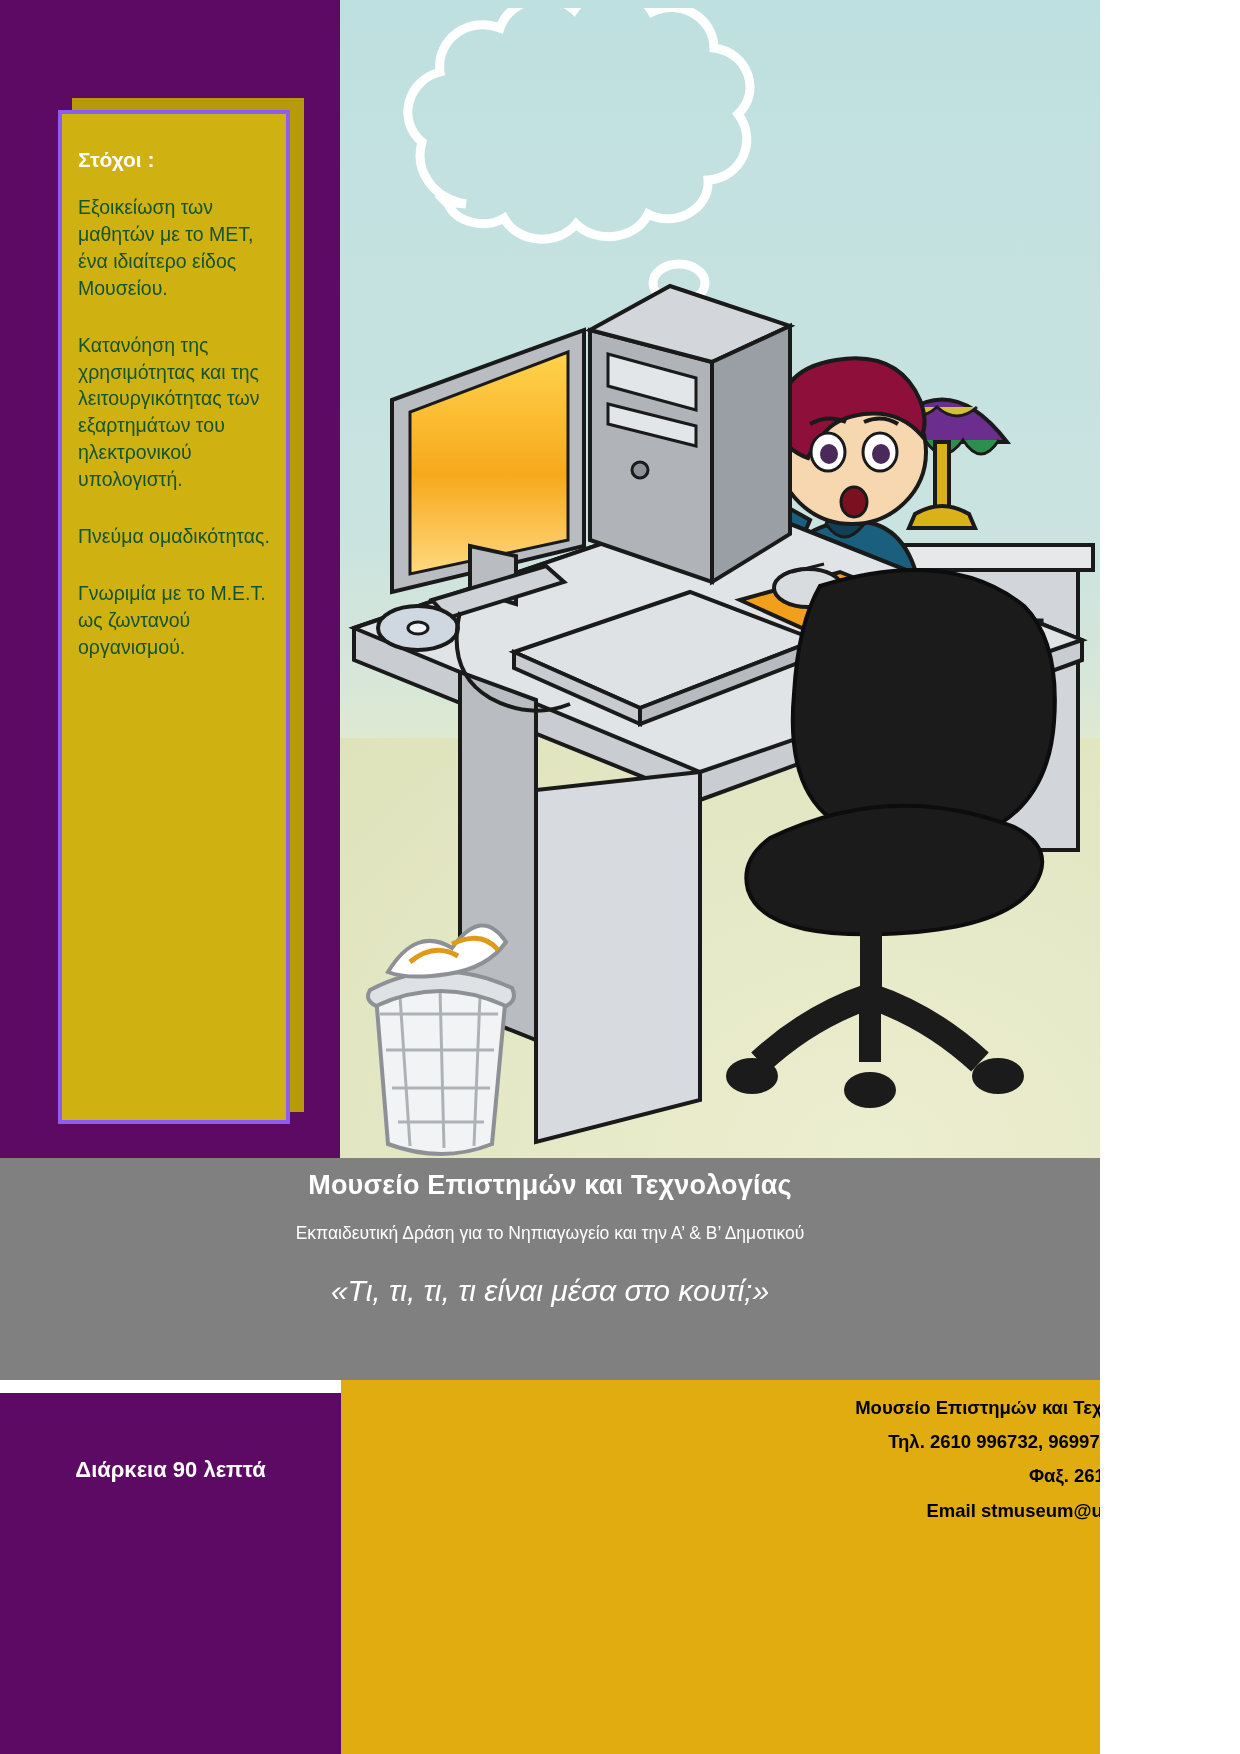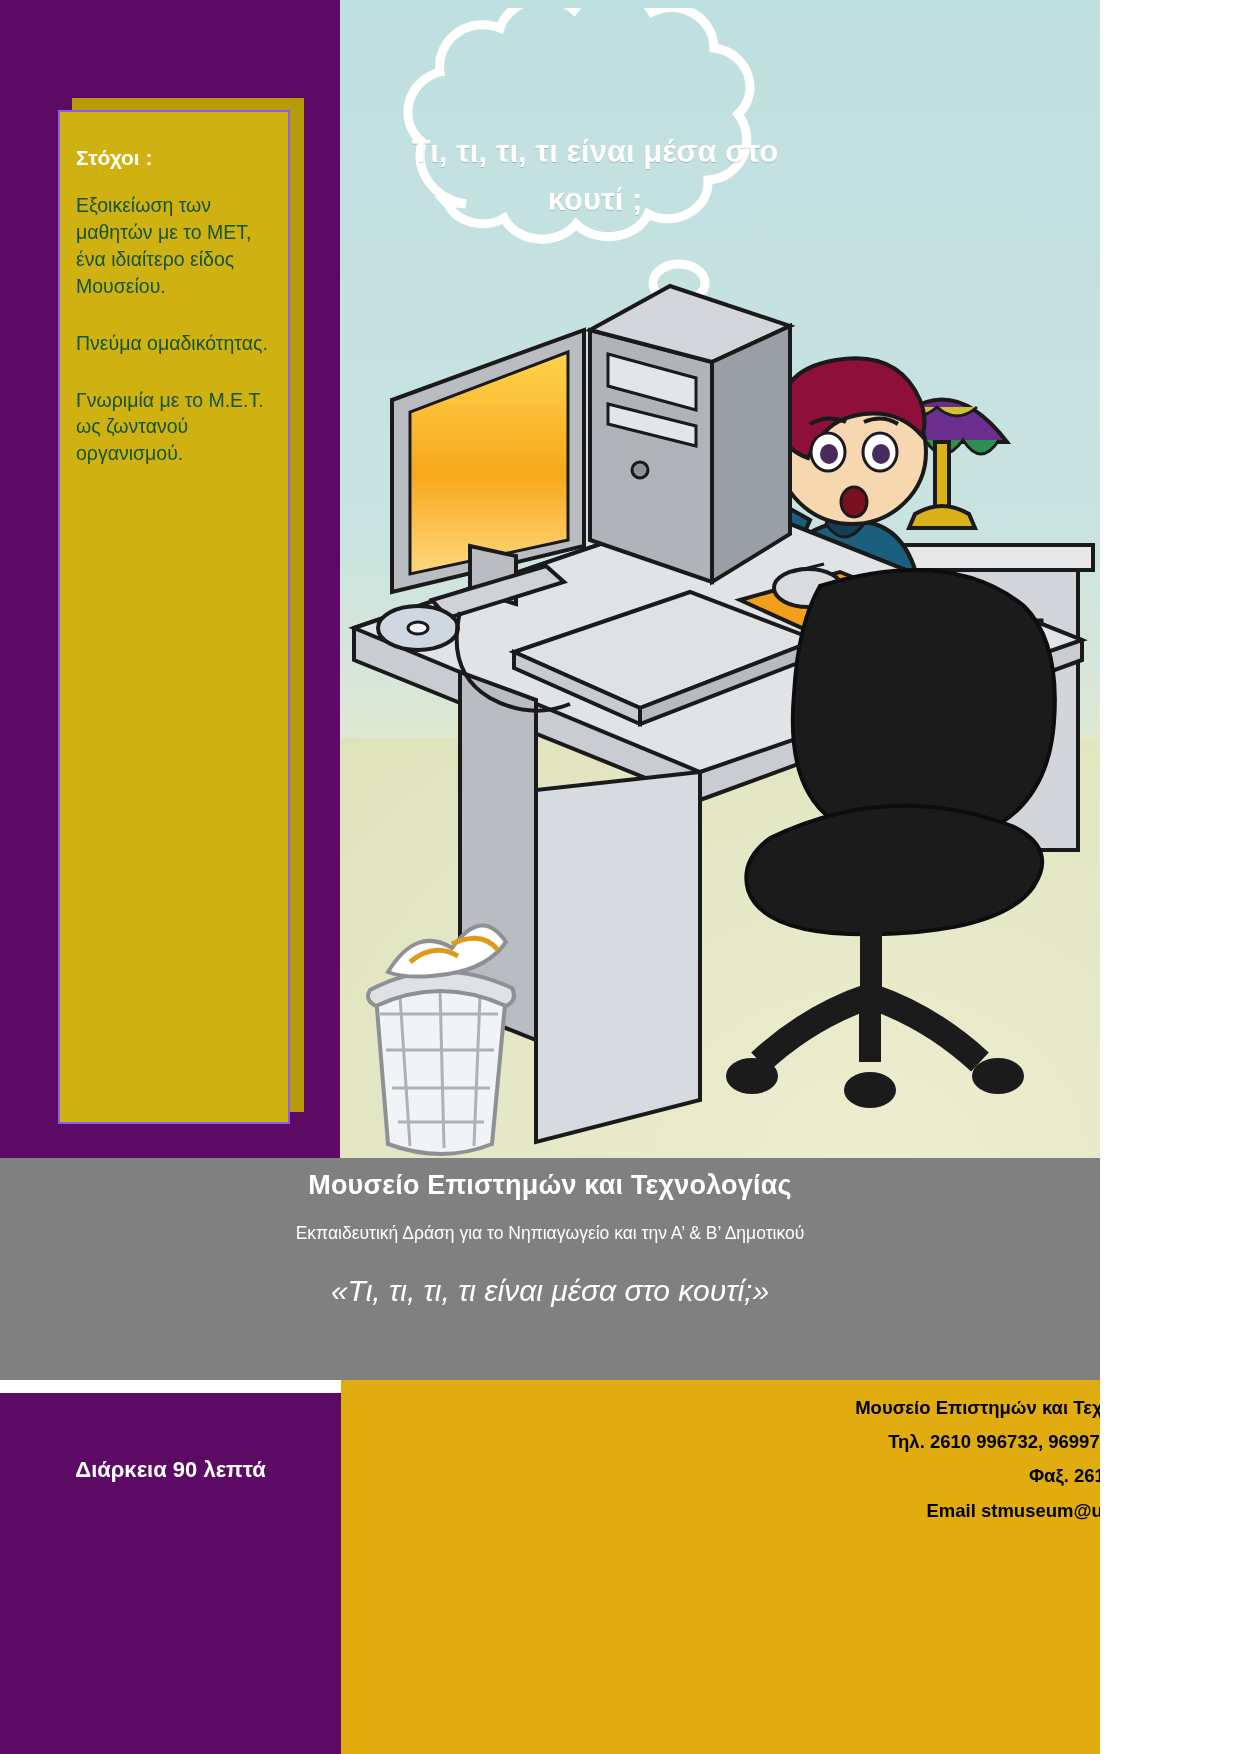--- a/index.html
+++ b/index.html
@@ -75,21 +75,21 @@
     position: absolute;
     left: 72px; top: 98px;
     width: 232px; height: 1014px;
     background: #b79a07;
   }
   .goals {
     position: absolute;
     left: 58px; top: 110px;
     width: 232px; height: 1014px;
     background: #cfb211;
-    border: 2px solid #8b5cf6;
+    border: 4px solid #8b5cf6;
     box-sizing: border-box;
     padding: 34px 16px 10px 16px;
     color: #ffffff;
   }
   .goals-title {
     font-size: 21px;
     font-weight: bold;
     margin-bottom: 22px;
     color: #ffffff;
   }
@@ -202,21 +202,20 @@
                      c20 26 4 64 -30 66
                      c2 30 -34 48 -60 34
                      c-12 26 -52 30 -72 10
                      c-18 22 -58 20 -72 -6
                      c-20 12 -48 4 -56 -14
                      c-1 -1 -1 -1 -2 -2 Z"></path>
             <ellipse cx="309" cy="275" rx="26" ry="19"></ellipse>
             <ellipse cx="340" cy="310" rx="15" ry="11"></ellipse>
           </g>
         </svg>
-        <div class="bubble-text">Τι, τι, τι, τι είναι μέσα στο κουτί ;</div>
       </div>
 
       <svg class="scene" viewBox="0 0 760 1158">
 
         <g>
           <rect x="548" y="560" width="190" height="290" fill="#d2d5d9" stroke="#1a1a1a" stroke-width="4"></rect>
           <rect x="548" y="545" width="205" height="25" fill="#e6e8ea" stroke="#1a1a1a" stroke-width="4"></rect>
           <rect x="640" y="620" width="62" height="26" fill="#a8adb3" stroke="#1a1a1a" stroke-width="3"></rect>
           <rect x="640" y="740" width="62" height="26" fill="#a8adb3" stroke="#1a1a1a" stroke-width="3"></rect>
         </g>
@@ -326,20 +325,21 @@
           <path d="M70 962 q24 -20 48 -6" fill="none" stroke="#e09a1a" stroke-width="5"></path>
           <path d="M112 944 q30 -14 46 6" fill="none" stroke="#e09a1a" stroke-width="5"></path>
         </g>
       </svg>
     </div>
 
     <div class="goals-shadow"></div>
     <div class="goals">
       <div class="goals-title">Στόχοι :</div>
       <p>Εξοικείωση των μαθητών με το ΜΕΤ, ένα ιδιαίτερο είδος Μουσείου.</p>
+      <p>Κατανόηση  της χρησιμότητας και της λειτουργικότητας των εξαρτημάτων του ηλεκτρονικού υπολογιστή.</p>
       <p>Πνεύμα ομαδικότητας.</p>
       <p>Γνωριμία με το Μ.Ε.Τ. ως ζωντανού οργανισμού.</p>
     </div>
   </div>
 
   <div class="grey-band">
     <div class="gb-title1">Μουσείο Επιστημών και Τεχνολογίας</div>
     <div class="gb-sub">Εκπαιδευτική Δράση για το Νηπιαγωγείο και την Α’ &amp; Β’ Δημοτικού</div>
     <div class="gb-quote">«Τι, τι, τι, τι είναι μέσα στο κουτί;»</div>
   </div>

